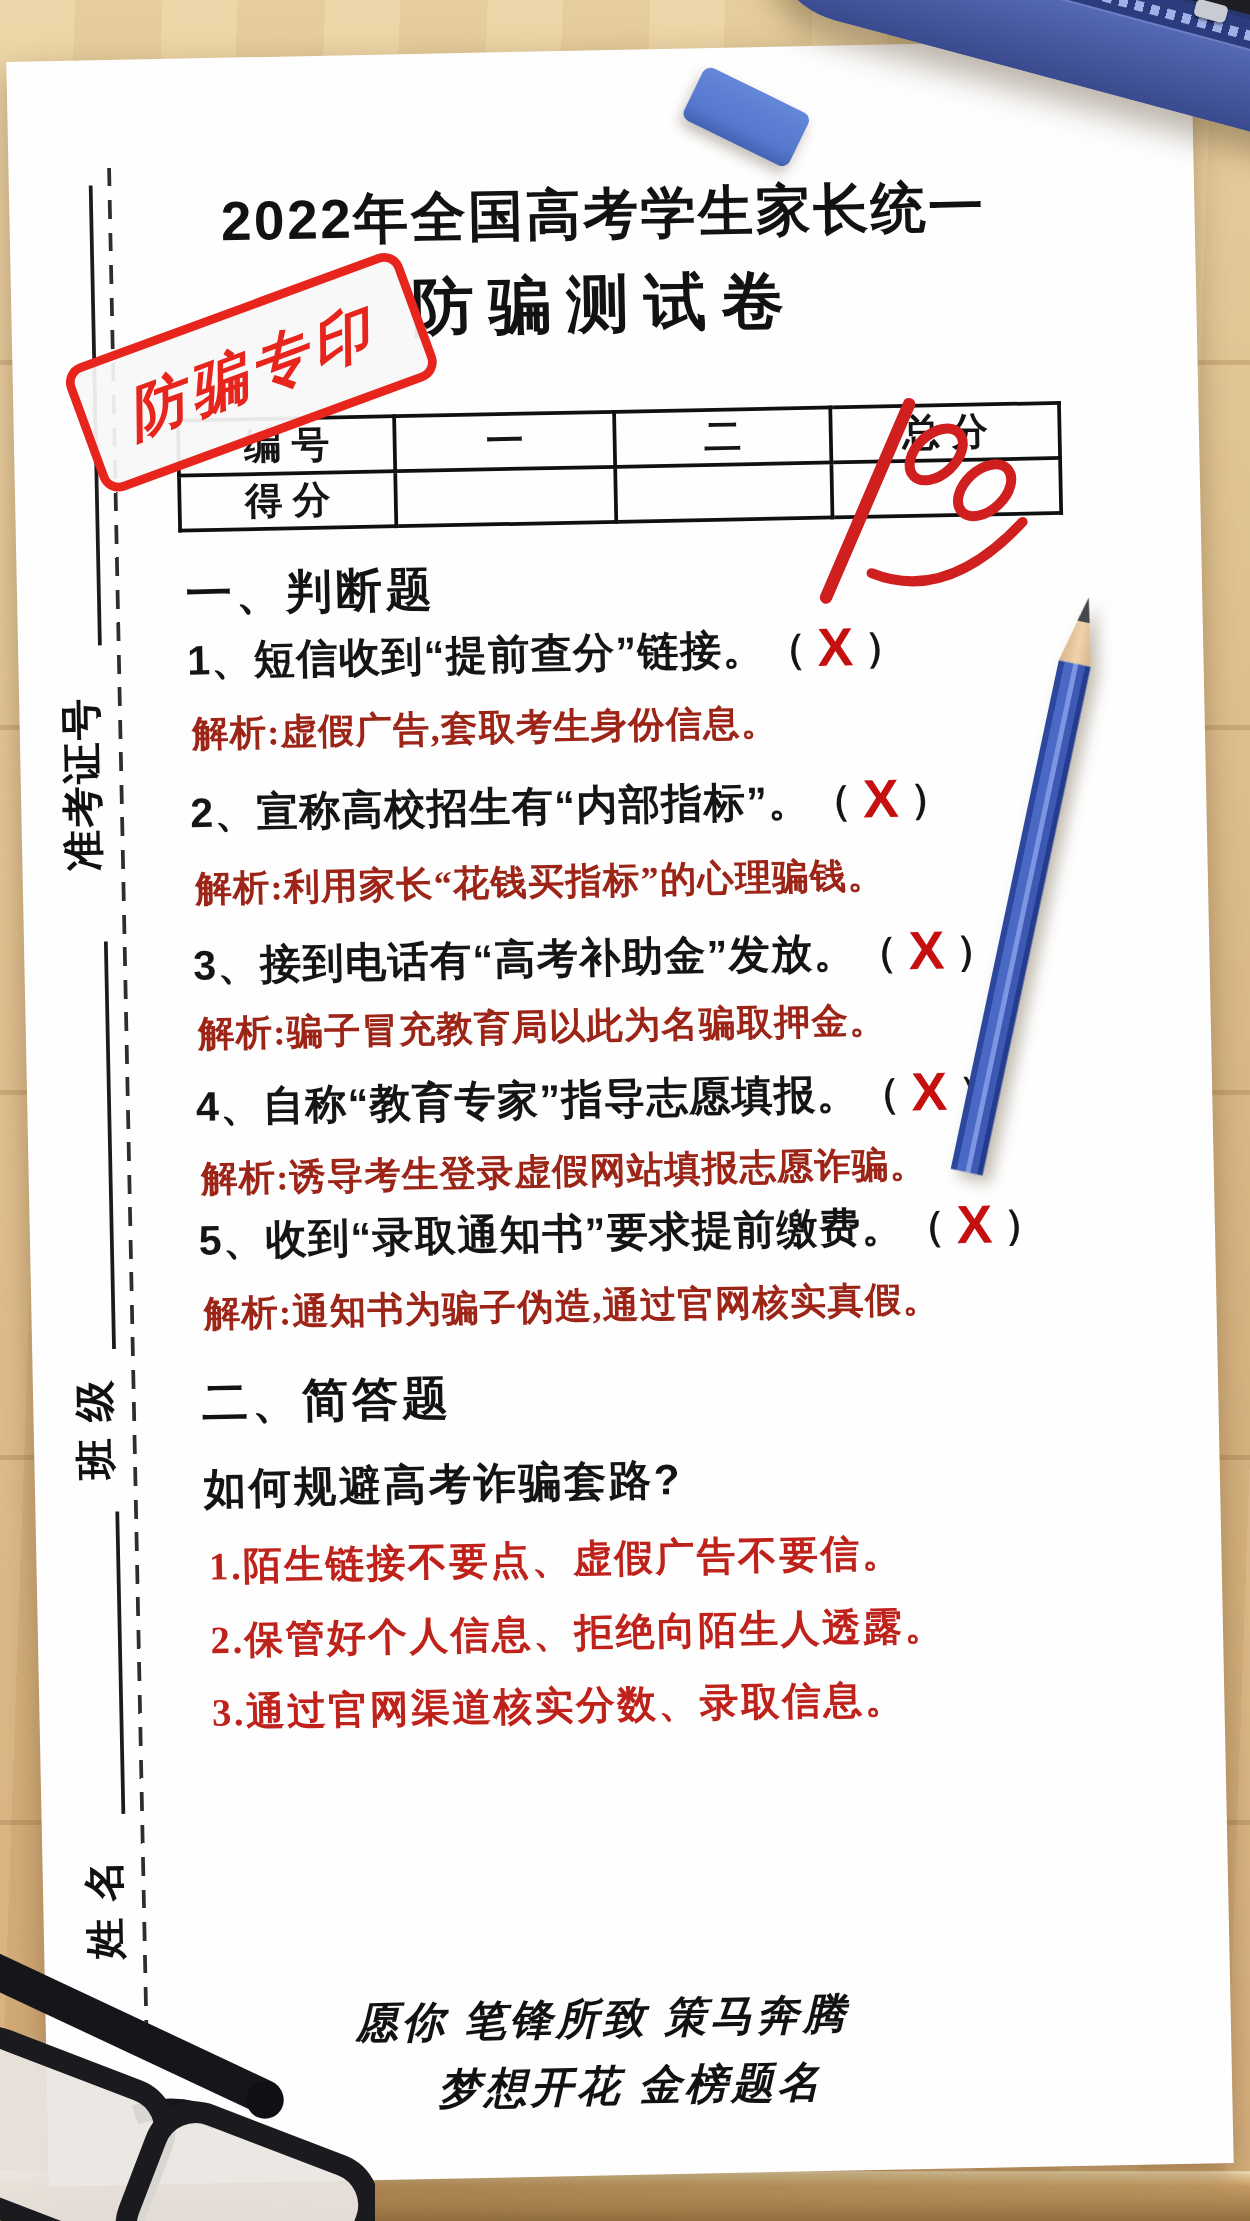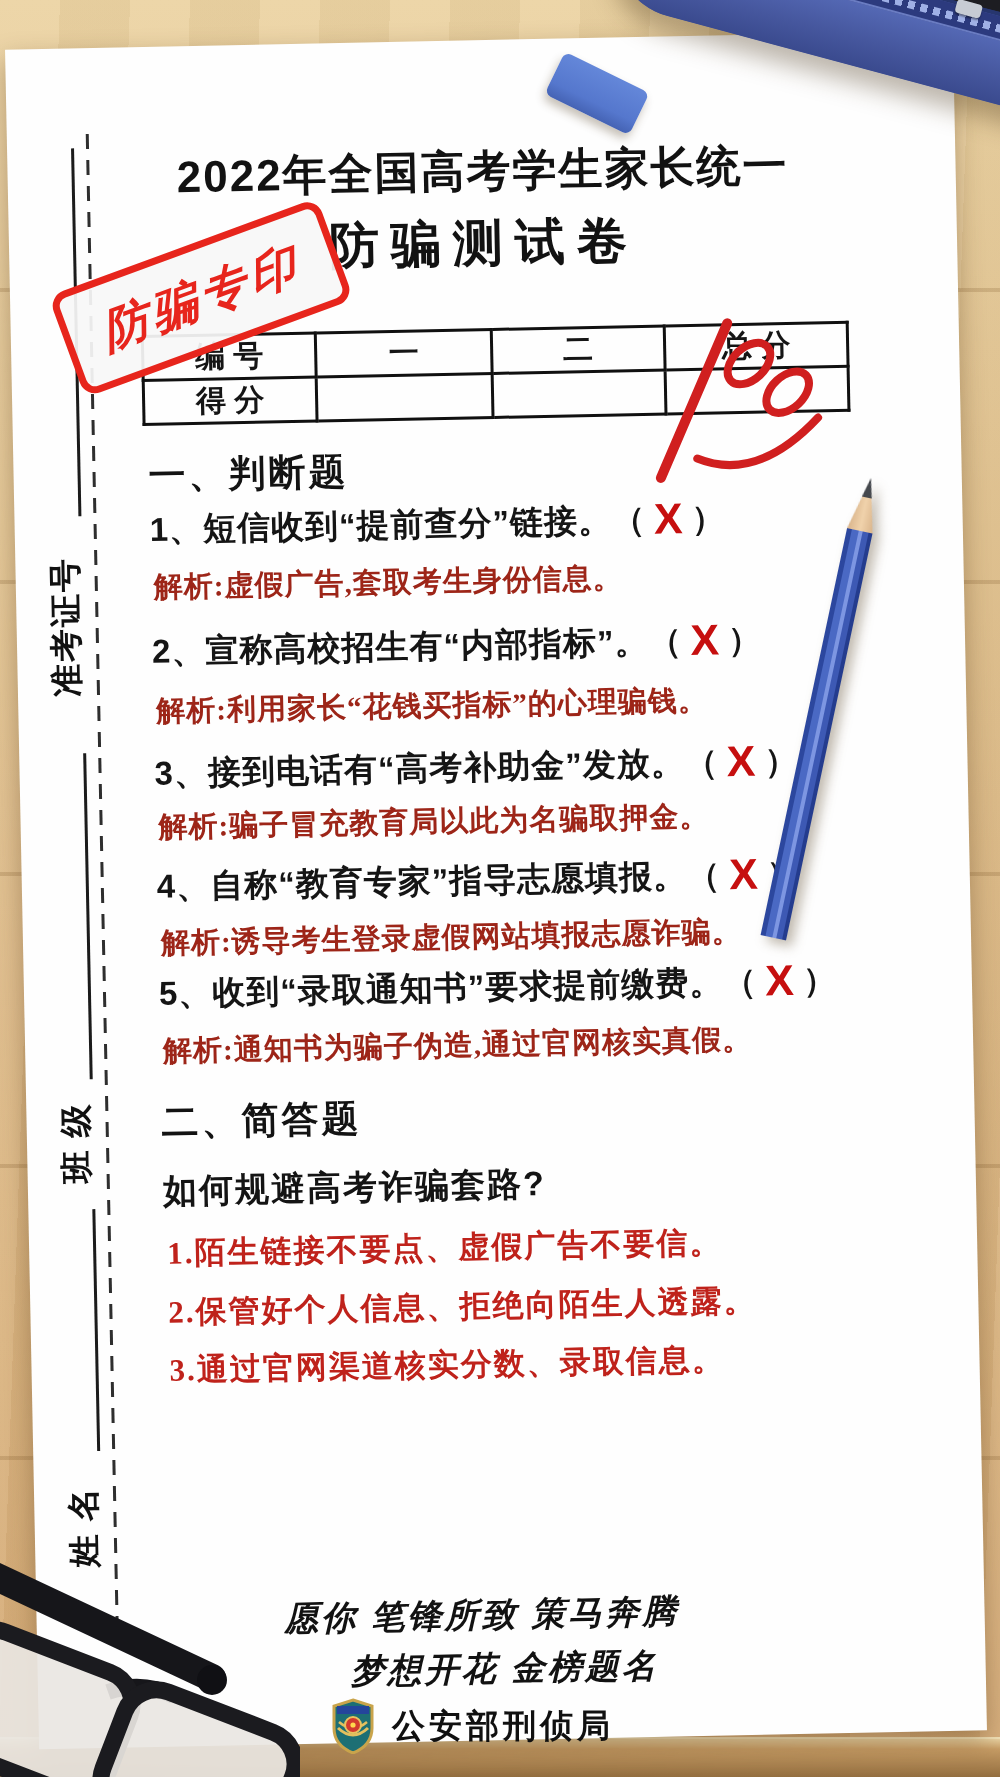--- a/index.html
+++ b/index.html
@@ -182,24 +182,13 @@
   <svg class="glasses" width="320" height="398" viewBox="0 0 320 398">
     <g>
       <path d="M-15,182 L232,298" stroke="#16161a" stroke-width="28" stroke-linecap="round" fill="none"></path>
       <circle cx="232" cy="300" r="15" fill="#101014"></circle>
       <path d="M128,312 q 34,-12 66,4" stroke="#16161a" stroke-width="16" fill="none"></path>
       <rect x="-35" y="268" width="180" height="128" rx="34" transform="rotate(21 55 332)" fill="rgba(233,230,226,.92)" stroke="#1b1b1f" stroke-width="17"></rect>
       <rect x="128" y="328" width="180" height="128" rx="34" transform="rotate(21 218 392)" fill="rgba(233,230,226,.92)" stroke="#1b1b1f" stroke-width="17"></rect>
     </g>
   </svg>
 
-  <div class="agency">
-    <svg width="46" height="56" viewBox="0 0 46 56">
-      <path d="M23,2 L42,8 L42,30 C42,44 33,51 23,55 C13,51 4,44 4,30 L4,8 Z" fill="#1d6f74" stroke="#c9a44b" stroke-width="3"></path>
-      <rect x="7" y="8" width="32" height="8" fill="#24459c"></rect>
-      <path d="M8,30 q 15,14 30,0" stroke="#e3bf5e" stroke-width="3" fill="none"></path>
-      <path d="M9,24 q 14,12 28,0" stroke="#e3bf5e" stroke-width="2.5" fill="none"></path>
-      <circle cx="23" cy="27" r="8" fill="#d23b2e" stroke="#e8c35f" stroke-width="2"></circle>
-      <circle cx="23" cy="27" r="2.6" fill="#ffd94d"></circle>
-    </svg>
-    <span class="agency-label">公安部刑侦局</span>
-  </div>
 </div>
 
 </body></html>

